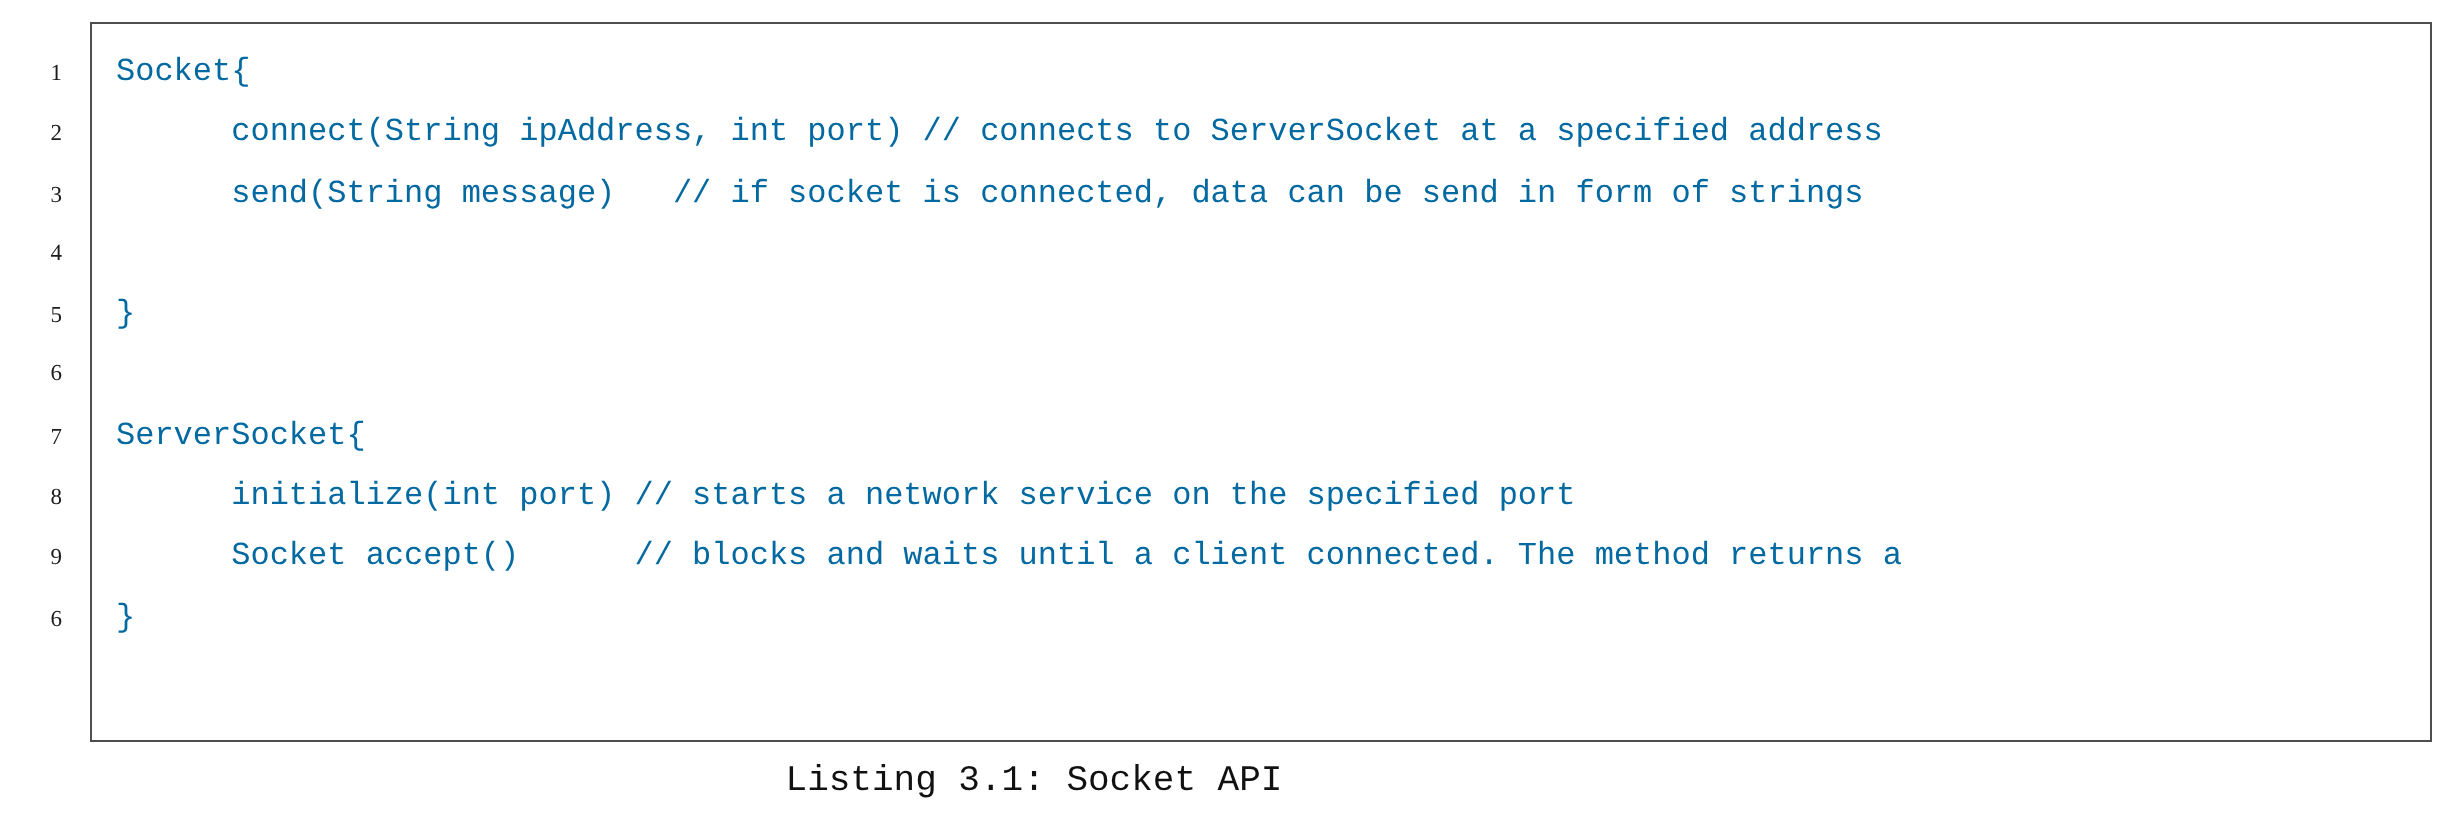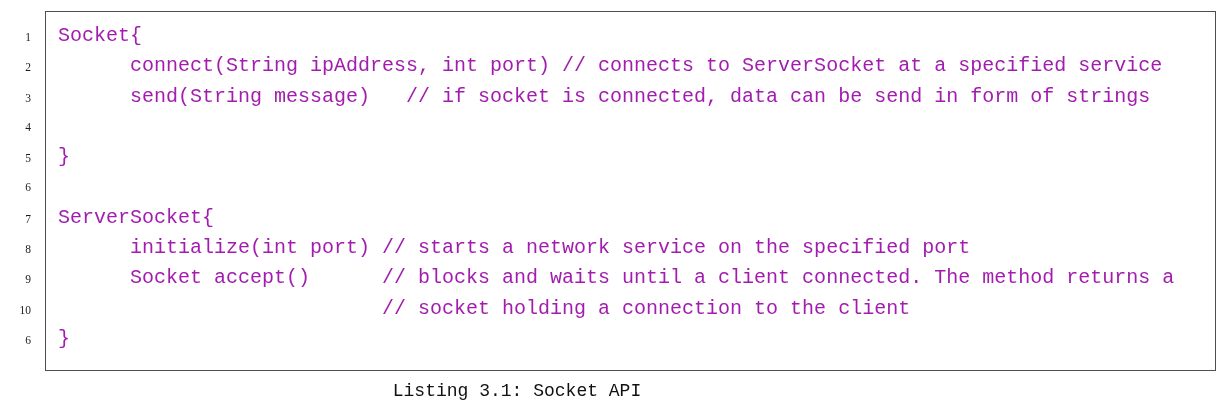--- a/index.html
+++ b/index.html
@@ -41,22 +41,22 @@
     width: 31px;
     text-align: right;
     font-family: "Liberation Serif", serif;
     font-size: 11.5px;
     color: #1c1c1c;
     line-height: 30.3px;
   }
   .code {
     padding-left: 27px;
     font-family: "Liberation Mono", "DejaVu Sans Mono", monospace;
-    font-size: 20px;
-    color: #a21caf;
+    font-size: 16px;
+    color: #0369a1;
     white-space: pre;
     line-height: 30.3px;
   }
   .caption {
     position: absolute;
     top: 381px;
     left: 0;
     width: 1034px;
     text-align: center;
     font-family: Liberation Mono, monospace;
@@ -71,21 +71,21 @@
 
   <div class="frame"></div>
 
   <div class="rows">
     <div class="code-row">
       <span class="ln">1</span>
       <span class="code">Socket{</span>
     </div>
     <div class="code-row">
       <span class="ln">2</span>
-      <span class="code">      connect(String ipAddress, int port) // connects to ServerSocket at a specified service</span>
+      <span class="code">      connect(String ipAddress, int port) // connects to ServerSocket at a specified address</span>
     </div>
     <div class="code-row">
       <span class="ln">3</span>
       <span class="code">      send(String message)   // if socket is connected, data can be send in form of strings</span>
     </div>
     <div class="code-row">
       <span class="ln">4</span>
     </div>
     <div class="code-row">
       <span class="ln">5</span>
@@ -101,24 +101,20 @@
     </div>
     <div class="code-row">
       <span class="ln">8</span>
       <span class="code">      initialize(int port) // starts a network service on the specified port</span>
     </div>
     <div class="code-row">
       <span class="ln">9</span>
       <span class="code">      Socket accept()      // blocks and waits until a client connected. The method returns a</span>
     </div>
     <div class="code-row">
-      <span class="ln">10</span>
-      <span class="code">                           // socket holding a connection to the client</span>
-    </div>
-    <div class="code-row">
       <span class="ln">6</span>
       <span class="code">}</span>
     </div>
   </div>
 
   <div class="caption">Listing 3.1: Socket API</div>
 
 </div>
 
 </body></html>

